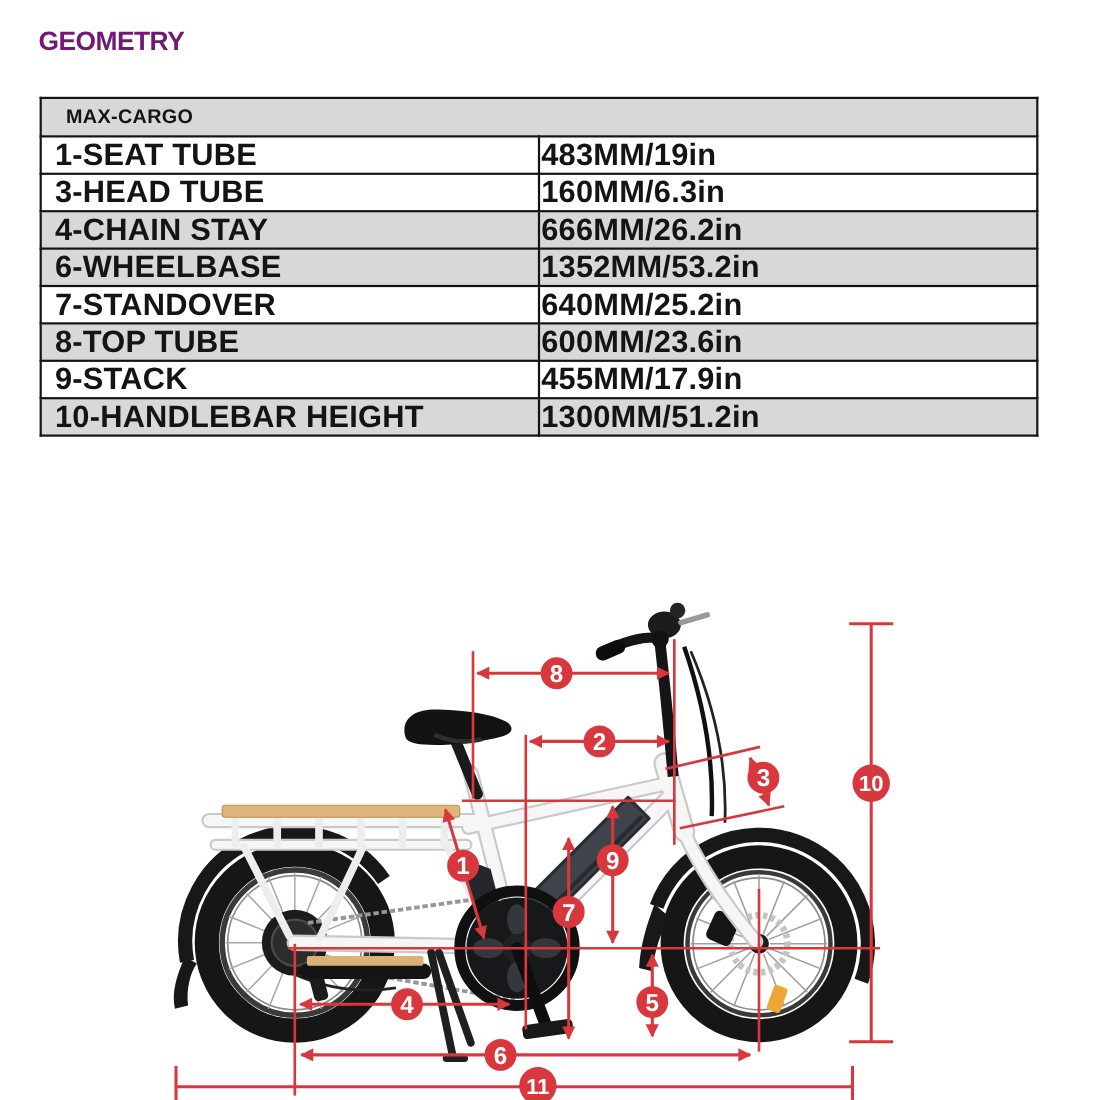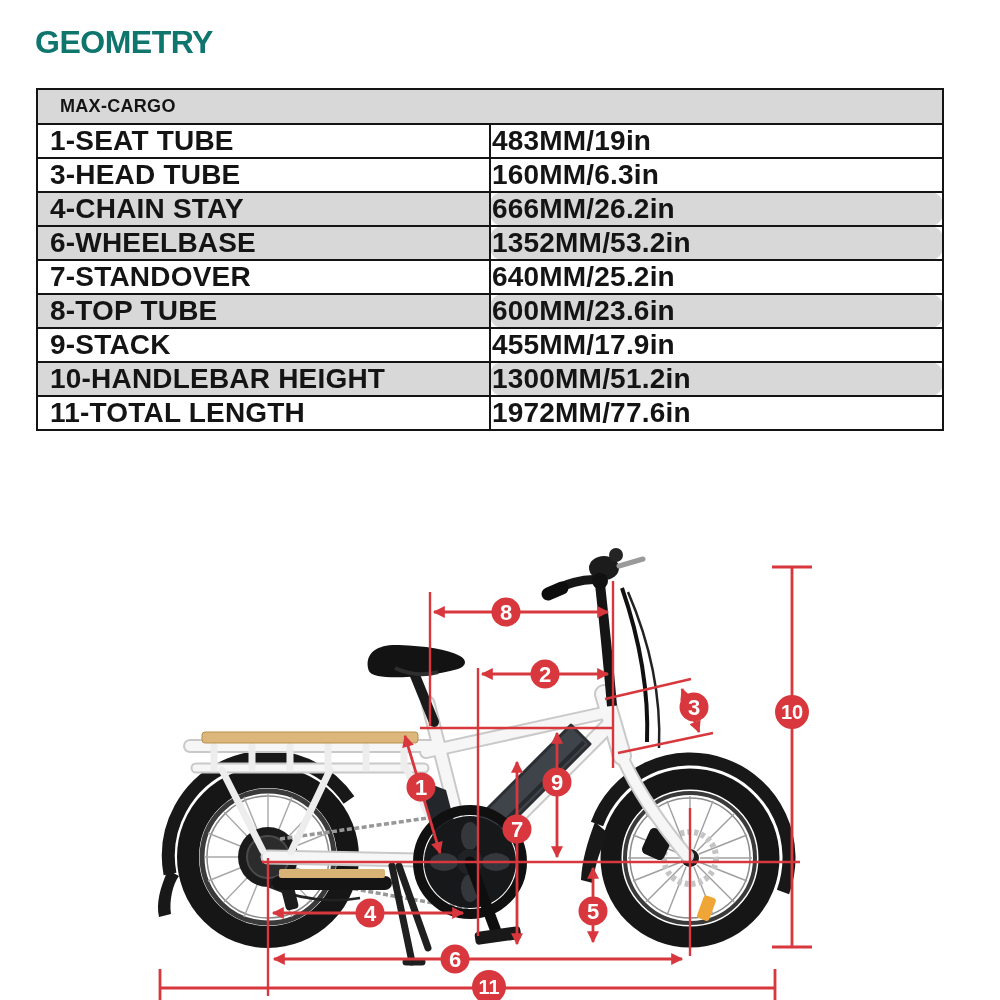--- a/index.html
+++ b/index.html
@@ -1,27 +1,27 @@
 <!DOCTYPE html>
 <html><head>
 <meta charset="utf-8">
 <style>
   html,body{margin:0;padding:0;background:#fff;}
   .stage{position:relative;width:1000px;height:1000px;background:#fff;overflow:hidden;
          font-family:"Liberation Sans",sans-serif;}
-  .page-title{position:absolute;left:35px;top:24px;margin:0;font-size:32px;font-weight:700;
-              color:#0f766e;letter-spacing:-0.5px;}
+  .page-title{position:absolute;left:35px;top:24px;margin:0;font-size:24px;font-weight:700;
+              color:#701a75;letter-spacing:-0.5px;}
   .geo-table{position:absolute;left:36px;top:88px;width:908px;border-collapse:collapse;
              table-layout:fixed;color:#141414;font-weight:700;}
   .geo-table,.geo-table th,.geo-table td{border:2px solid #141414;}
   .geo-table th{height:33px;text-align:left;padding:0 0 0 22px;font-size:18px;background:#d8d8d8;
                 letter-spacing:0.3px;}
   .geo-table td{height:31.5px;font-size:28px;padding:0;letter-spacing:0.2px;white-space:nowrap;}
   .geo-table td.lbl{width:708px;padding-left:12px;}
-  .geo-table td.val{padding-left:1px;border-radius:13px;}
+  .geo-table td.val{padding-left:1px;}
   .geo-table tr.stripe td{background:#d8d8d8;}
   .diagram-svg{position:absolute;left:0;top:540px;}
   .badge-text{fill:#ffffff;font-weight:700;font-family:"Liberation Sans",sans-serif;text-anchor:middle;}
   .dim{stroke:#d8383d;stroke-width:2.8px;fill:none;}
   .ext{stroke:#d8383d;stroke-width:2.4px;fill:none;}
 </style>
 </head>
 <body>
 
 <div class="stage">
@@ -59,24 +59,20 @@
           <td class="lbl">8-TOP TUBE</td>
           <td class="val">600MM/23.6in</td>
         </tr>
         <tr>
           <td class="lbl">9-STACK</td>
           <td class="val">455MM/17.9in</td>
         </tr>
         <tr class="stripe">
           <td class="lbl">10-HANDLEBAR HEIGHT</td>
           <td class="val">1300MM/51.2in</td>
-        </tr>
-        <tr>
-          <td class="lbl">11-TOTAL LENGTH</td>
-          <td class="val">1972MM/77.6in</td>
         </tr>
       </tbody>
   </table>
 
   <svg class="diagram-svg" width="1000" height="460" viewBox="0 540 1000 460">
     <defs>
       <marker id="arr" viewBox="0 0 10 10" refX="9" refY="5" markerWidth="16" markerHeight="12" orient="auto-start-reverse" markerUnits="userSpaceOnUse">
         <path d="M0,0 L10,5 L0,10 z" fill="#d8383d"></path>
       </marker>
     </defs>

